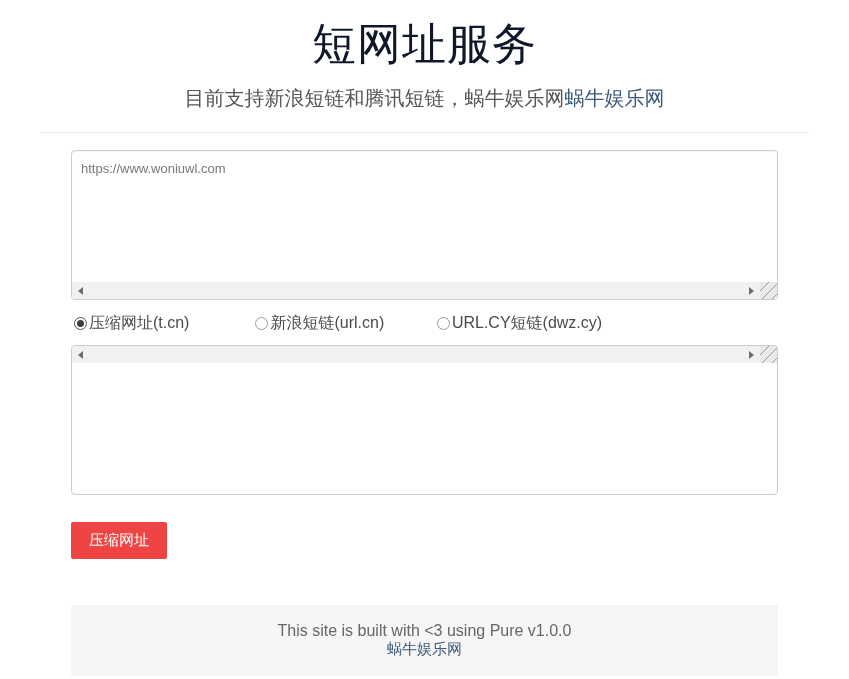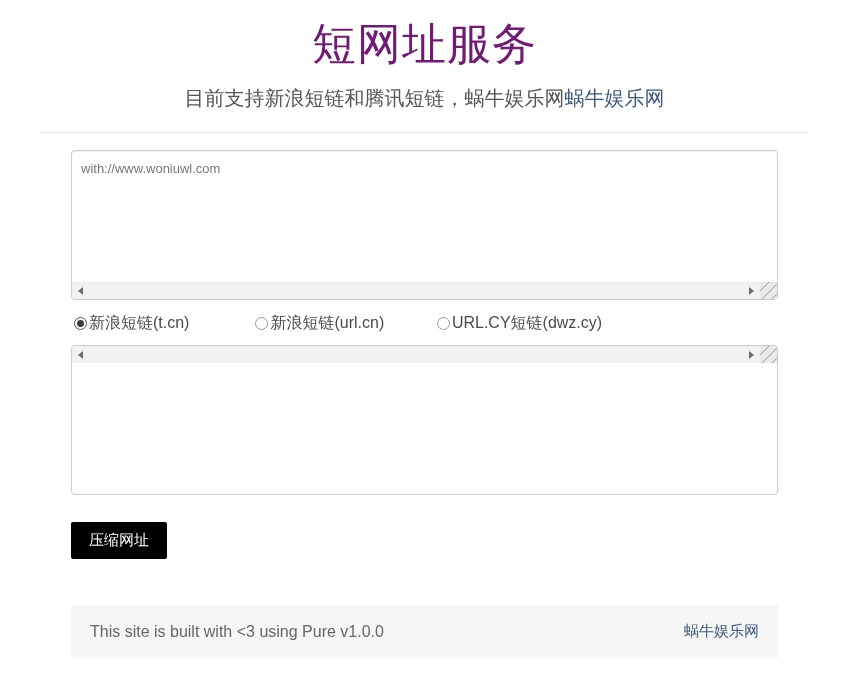--- a/index.html
+++ b/index.html
@@ -9,21 +9,21 @@
     min-height: 679px;
     background: #ffffff;
     font-family: "Liberation Sans", "DejaVu Sans", sans-serif;
     color: #4a4a4a;
   }
   
   .header { text-align: center; padding-top: 16px; }
   .page-title {
     font-size: 44px;
     font-weight: 400;
-    color: #701a75;
+    color: #0f172a;
     margin: 0;
     line-height: 1.25;
     letter-spacing: 1px;
   }
   .subtitle {
     font-size: 20px;
     color: #555555;
     margin: 14px 0 20px;
   }
   .subtitle a, .site-link {
@@ -115,77 +115,78 @@
     left: 2px; top: 2px;
     width: 7px; height: 7px;
     border-radius: 50%;
     background: #3c3c3c;
   }
 
   
   .primary-button {
     display: inline-block;
     margin-top: 27px;
-    background: #000000;
+    background: #ef4444;
     color: #ffffff;
     font-size: 15px;
     font-family: inherit;
     border: none;
     border-radius: 2px;
     padding: 9px 18px;
     cursor: pointer;
   }
 
   
   .footer {
     margin-top: 46px;
     background: #f6f6f6;
     display: flex;
     justify-content: space-between;
     align-items: center;
     padding: 17px 19px;
     margin-bottom: 16px;
+    flex-direction: column;
   }
   .footer-credit { font-size: 16px; color: #666666; }
   .footer .site-link { font-size: 15px; }
 </style>
 </head>
 <body>
 
 <div class="header">
   <h1 class="page-title">短网址服务</h1>
   <div class="subtitle">
     <span>目前支持新浪短链和腾讯短链，蜗牛娱乐网</span><a href="#">蜗牛娱乐网</a>
   </div>
 </div>
 
 <hr class="divider">
 
 <div class="container">
 
   
   <div class="textbox">
-    <div class="textbox-content">with://www.woniuwl.com</div>
+    <div class="textbox-content">https://www.woniuwl.com</div>
     <div class="hscrollbar">
       <div class="sb-btn">
           <span class="arrow-left"></span>
         </div>
       <div class="sb-track"></div>
       <div class="sb-btn">
           <span class="arrow-right"></span>
         </div>
       <div class="sb-corner"></div>
     </div>
   </div>
 
   
   <div class="radio-row">
     <span class="radio-group">
       <label>
-        <input type="radio" name="linktype" checked="checked" style=""><span>新浪短链(t.cn)</span>
+        <input type="radio" name="linktype" checked="checked" style=""><span>压缩网址(t.cn)</span>
       </label>
     </span>
     <span class="radio-group">
       <label>
         <input type="radio" name="linktype" style=""><span>新浪短链(url.cn)</span>
       </label>
     </span>
     <span class="radio-group">
       <label>
         <input type="radio" name="linktype" style=""><span>URL.CY短链(dwz.cy)</span>

